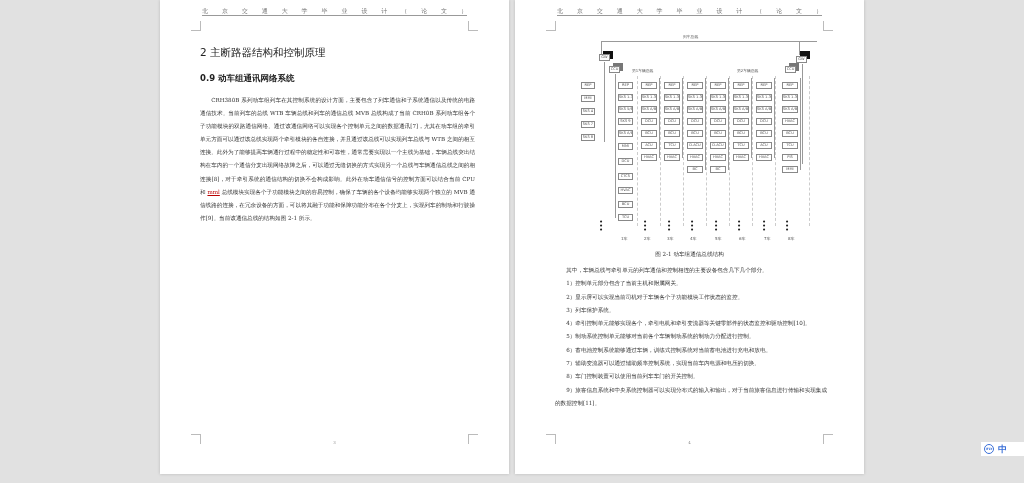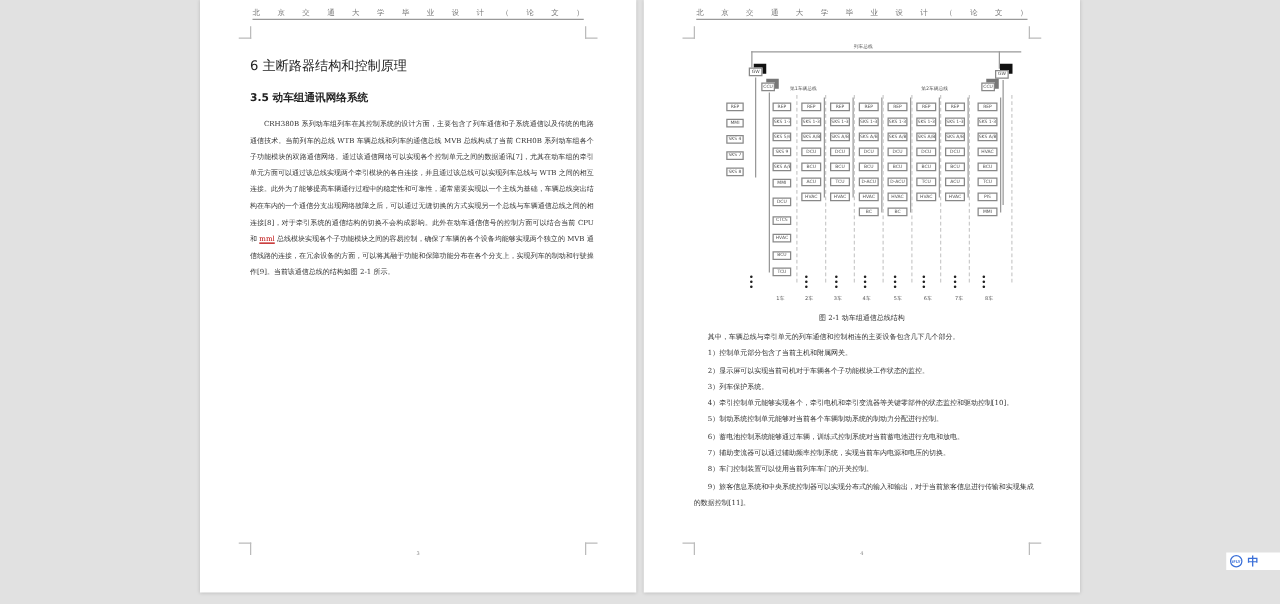--- a/index.html
+++ b/index.html
@@ -62,22 +62,22 @@
       <span>（</span>
       <span>论</span>
       <span>文</span>
       <span>）</span>
     </div>
     <div class="corner c-tl"></div>
     <div class="corner c-tr"></div>
     <div class="corner c-bl"></div>
     <div class="corner c-br"></div>
 
-    <div class="h1">6 主断路器结构和控制原理</div>
-    <div class="h2">3.5 动车组通讯网络系统</div>
+    <div class="h1">2 主断路器结构和控制原理</div>
+    <div class="h2">0.9 动车组通讯网络系统</div>
     <div class="body-text">
       <p><span>CRH380B 系列动车组列车在其控制系统的设计方面，主要包含了列车通信和子系统通信以及传统的电路通信技术。当前列车的总线 WTB 车辆总线和列车的通信总线 MVB 总线构成了当前 CRH0B 系列动车组各个子功能模块的双路通信网络。通过该通信网络可以实现各个控制单元之间的数据通讯[7]，尤其在动车组的牵引单元方面可以通过该总线实现两个牵引模块的各自连接，并且通过该总线可以实现列车总线与 WTB 之间的相互连接。此外为了能够提高车辆通行过程中的稳定性和可靠性，通常需要实现以一个主线为基础，车辆总线突出结构在车内的一个通信分支出现网络故障之后，可以通过无缝切换的方式实现另一个总线与车辆通信总线之间的相连接[8]，对于牵引系统的通信结构的切换不会构成影响。此外在动车通信信号的控制方面可以结合当前 CPU 和 </span><span class="ref-u">mml</span><span> 总线模块实现各个子功能模块之间的容易控制，确保了车辆的各个设备均能够实现两个独立的 MVB 通信线路的连接，在冗余设备的方面，可以将其融于功能和保障功能分布在各个分支上，实现列车的制动和行驶操作[9]。当前该通信总线的结构如图 2-1 所示。</span></p>
     </div>
     <div class="pgnum">3</div>
   </div>
 
   <div class="page" id="page-right">
     <div class="hdr">
       <span>北</span>
       <span>京</span>

